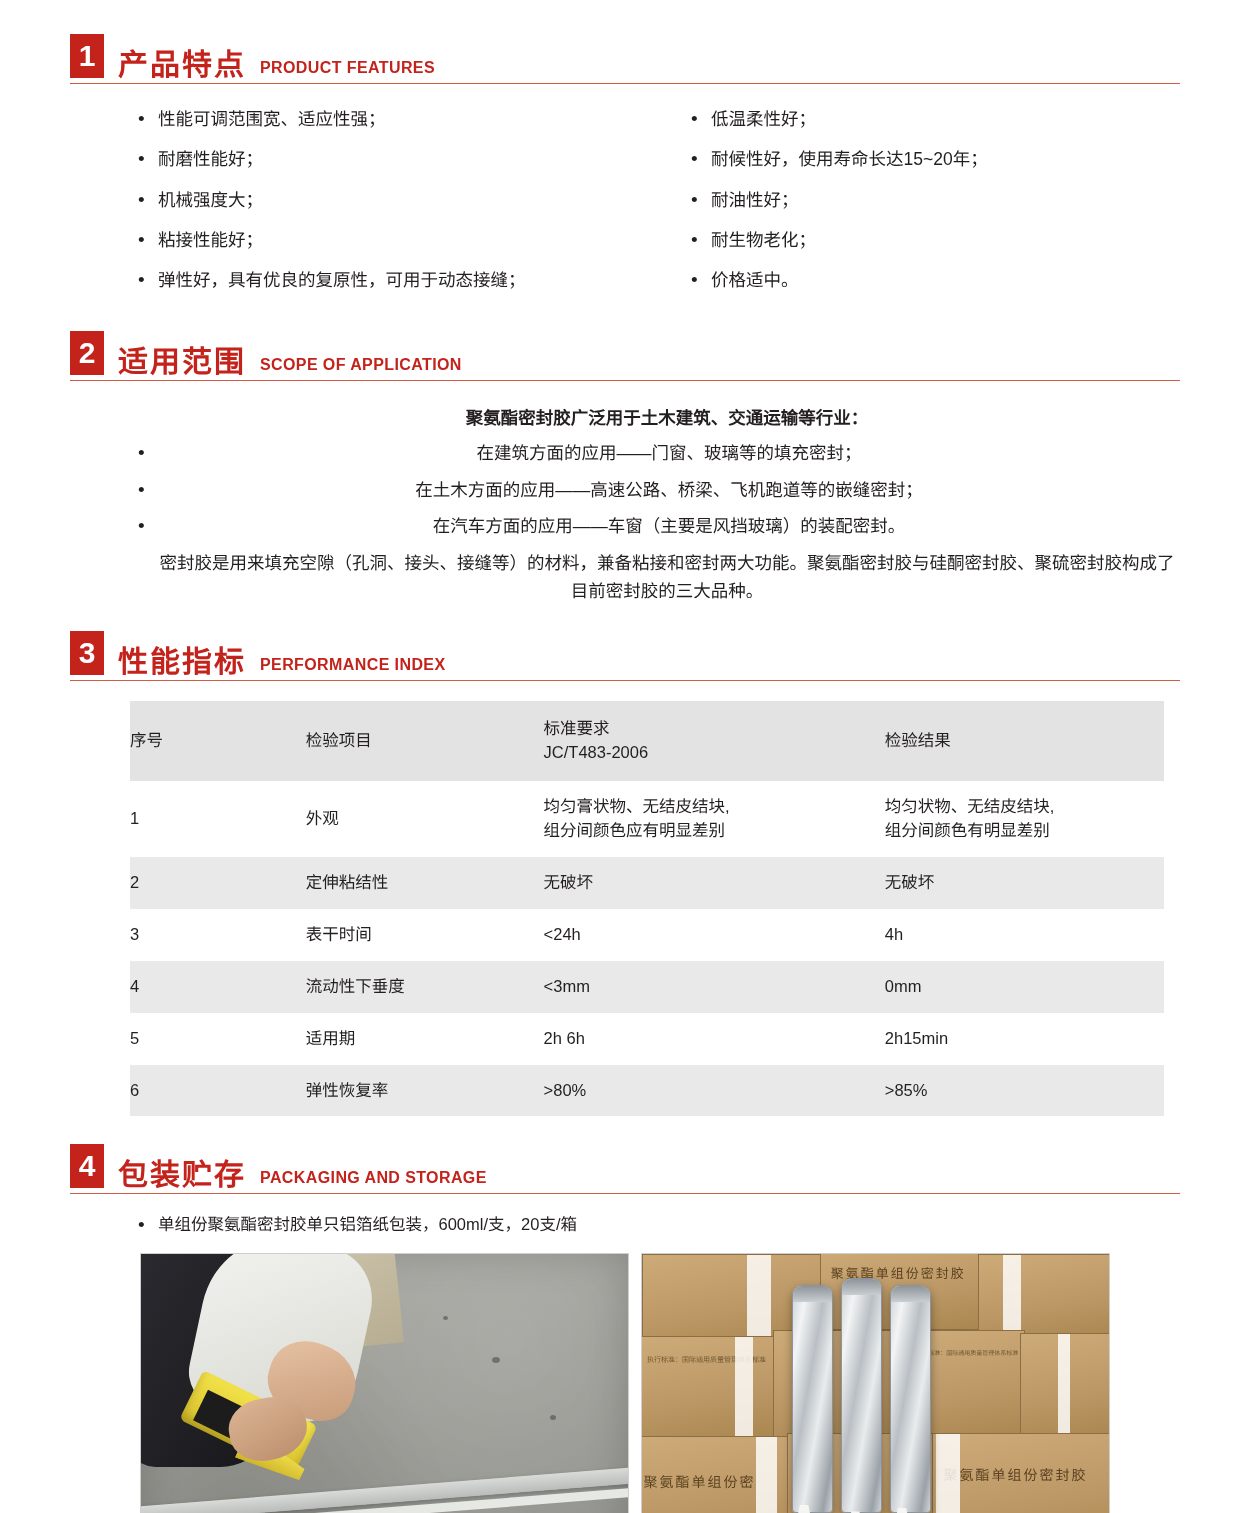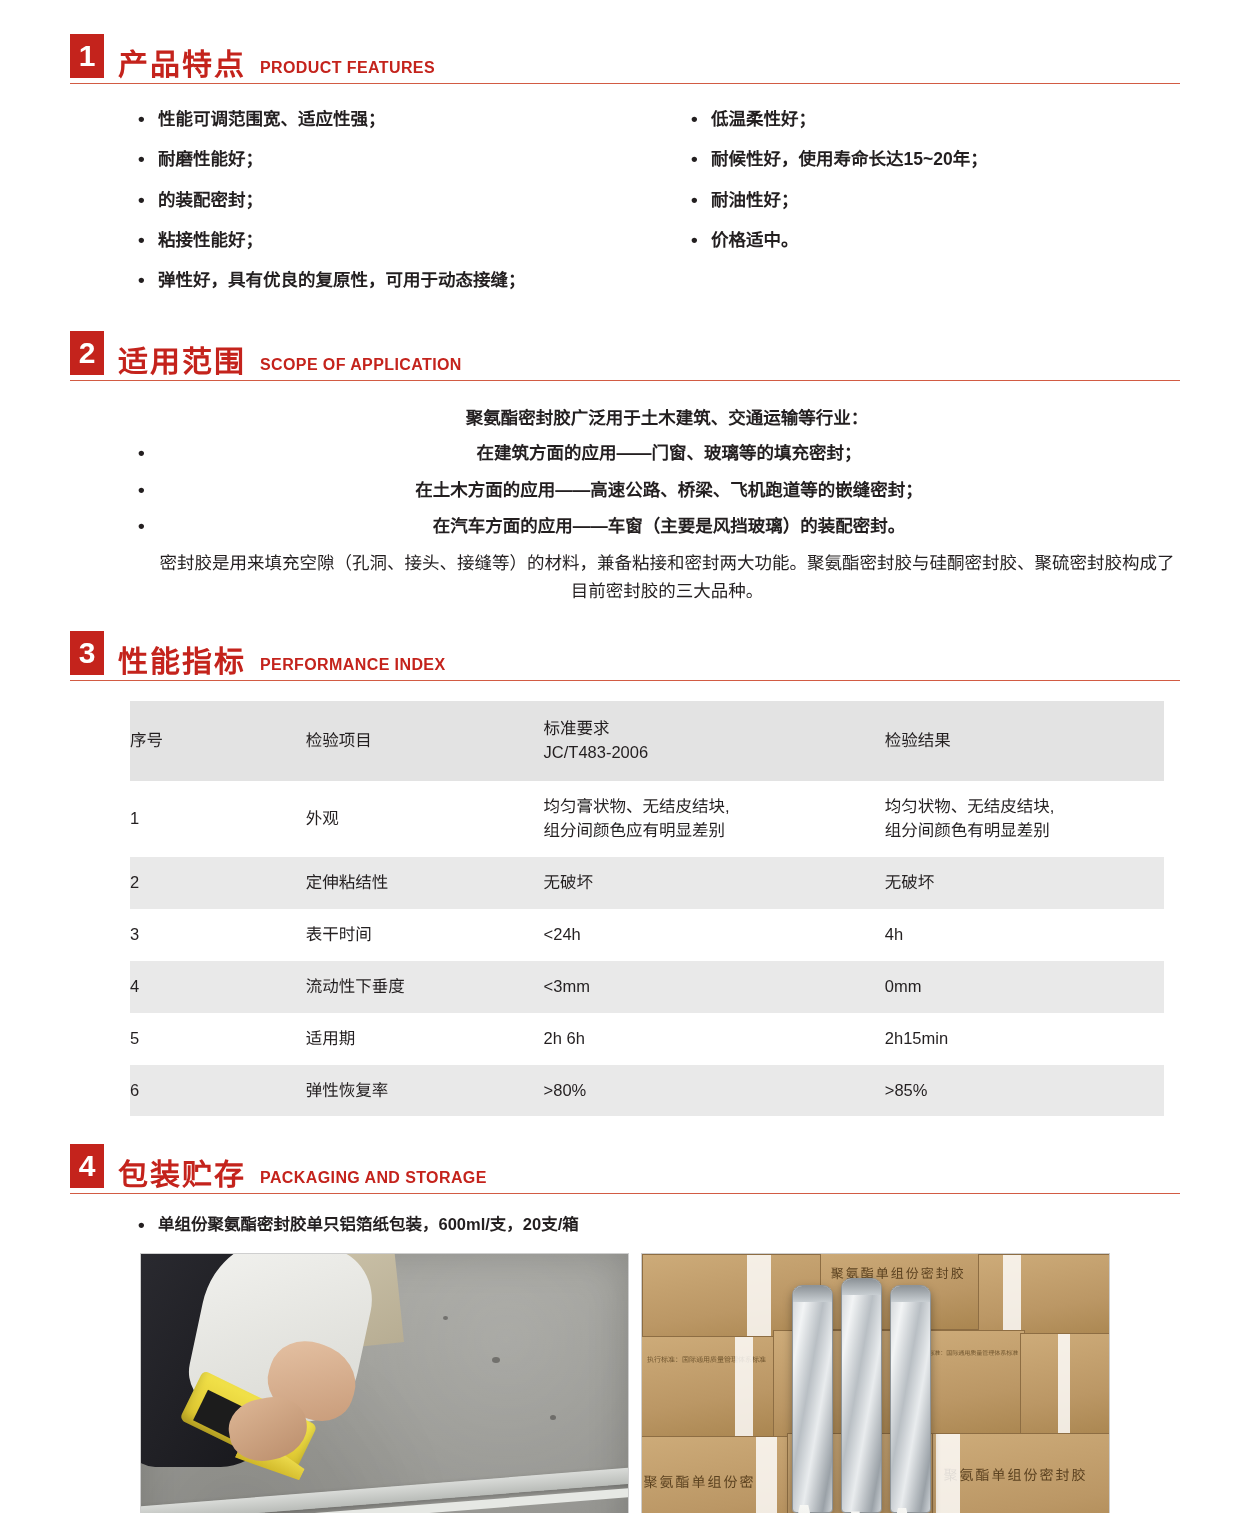--- a/index.html
+++ b/index.html
@@ -77,21 +77,20 @@
     margin: 0;
     padding: 0;
   }
   ul.bullets li {
     position: relative;
     padding-left: 28px;
     font-size: 17.5px;
     line-height: 1.5;
     color: #231f20;
     margin: 0 0 14px 0;
-    font-weight: bold;
   }
   ul.bullets li::before {
     content: "•";
     position: absolute;
     left: 8px;
     top: -1px;
     font-size: 19px;
     color: #231f20;
   }
 
@@ -355,30 +354,31 @@
     <div class="sec-num">1</div>
     <div class="sec-cn">产品特点</div>
     <div class="sec-en">PRODUCT FEATURES</div>
   </div>
 
   <div class="features">
     <div class="col left">
       <ul class="bullets">
         <li>性能可调范围宽、适应性强；</li>
         <li>耐磨性能好；</li>
-        <li>的装配密封；</li>
+        <li>机械强度大；</li>
         <li>粘接性能好；</li>
         <li>弹性好，具有优良的复原性，可用于动态接缝；</li>
       </ul>
     </div>
     <div class="col right">
       <ul class="bullets">
         <li>低温柔性好；</li>
         <li>耐候性好，使用寿命长达15~20年；</li>
         <li>耐油性好；</li>
+        <li>耐生物老化；</li>
         <li>价格适中。</li>
       </ul>
     </div>
   </div>
 
   <div class="section-head" style="margin-top:24px;">
     <div class="sec-num">2</div>
     <div class="sec-cn">适用范围</div>
     <div class="sec-en">SCOPE OF APPLICATION</div>
   </div>

